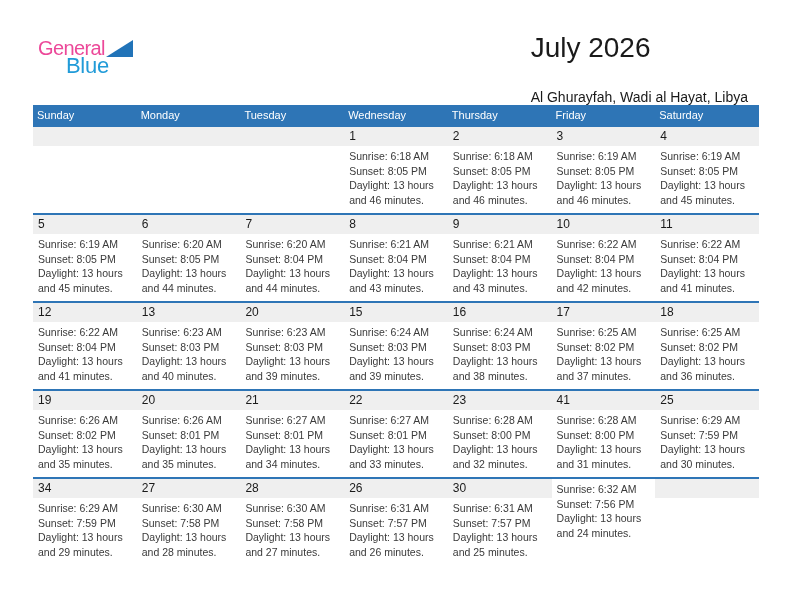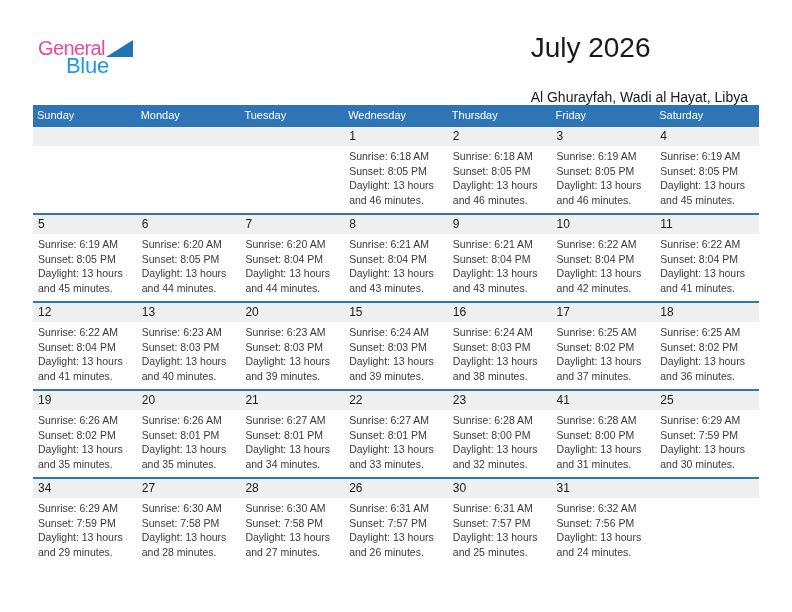--- a/index.html
+++ b/index.html
@@ -360,21 +360,20 @@
           <div class="day-cell">
             <div class="day-num">30</div>
             <div class="day-body">
               <div class="day-line">Sunrise: 6:31 AM</div>
               <div class="day-line">Sunset: 7:57 PM</div>
               <div class="day-line">Daylight: 13 hours</div>
               <div class="day-line">and 25 minutes.</div>
             </div>
           </div>
           <div class="day-cell">
-            <div class="day-num">31</div>
             <div class="day-body">
               <div class="day-line">Sunrise: 6:32 AM</div>
               <div class="day-line">Sunset: 7:56 PM</div>
               <div class="day-line">Daylight: 13 hours</div>
               <div class="day-line">and 24 minutes.</div>
             </div>
           </div>
           <div class="day-cell">
             <div class="day-num"></div>
           </div>

